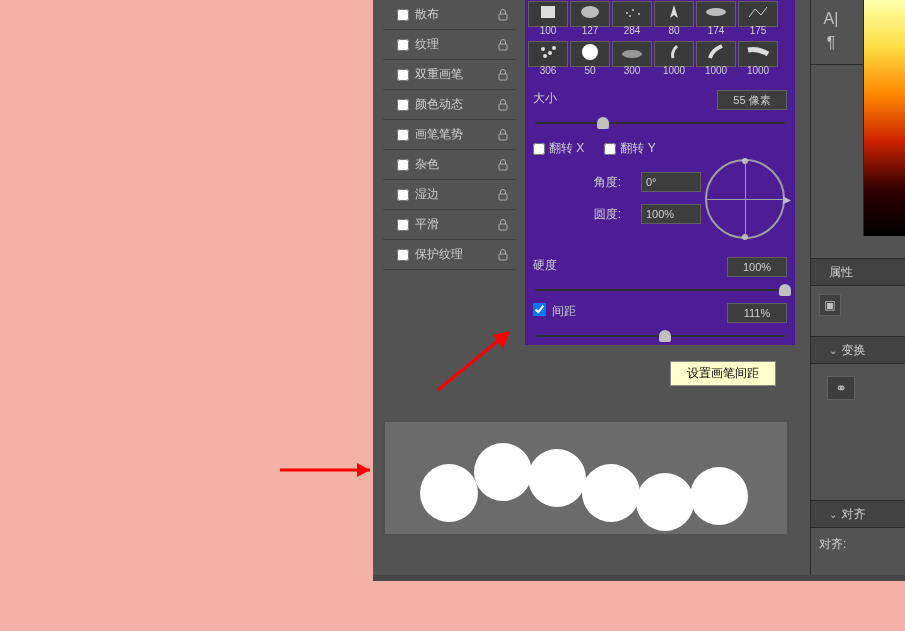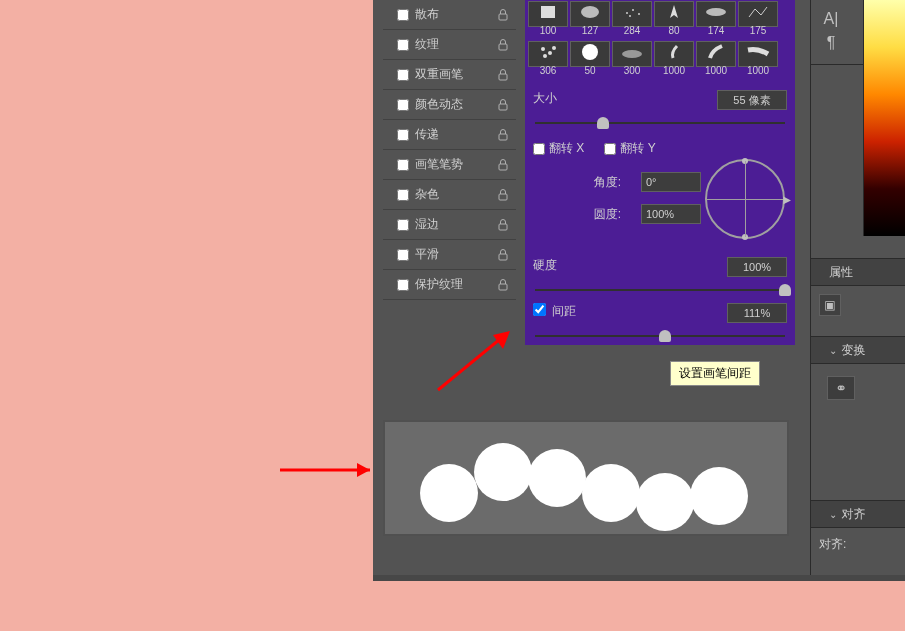--- a/index.html
+++ b/index.html
@@ -45,21 +45,21 @@
     .angle-row .al { color: #d0d0d0; font-size: 12px; width: 48px; text-align: right; margin-right: 20px; }
     .angle-input { width: 60px; height: 20px; background: #3d3d3d; border: 1px solid #606060; color: #d0d0d0; font-size: 11px; text-align: left; padding-left: 4px; }
     
     .angle-wheel { width: 80px; height: 80px; border: 2px solid #a0a0a0; border-radius: 50%; position: relative; margin-right: 6px; margin-top: -10px; }
     .angle-wheel::before { content: ''; position: absolute; left: 0; right: 0; top: 50%; height: 1px; background: #a0a0a0; }
     .angle-wheel::after { content: ''; position: absolute; top: 0; bottom: 0; left: 50%; width: 1px; background: #a0a0a0; }
     .angle-dot-top { position: absolute; width: 6px; height: 6px; background: #c0c0c0; border-radius: 50%; top: -3px; left: 50%; transform: translateX(-50%); }
     .angle-dot-bot { position: absolute; width: 6px; height: 6px; background: #c0c0c0; border-radius: 50%; bottom: -3px; left: 50%; transform: translateX(-50%); }
     .angle-arrow { position: absolute; top: 50%; right: -8px; transform: translateY(-50%); color: #c0c0c0; font-size: 10px; }
     
-    .tooltip { position: absolute; background: #ffffcc; border: 1px solid #888; padding: 3px 8px; font-size: 12px; color: #000; left: 670px; top: 361px; }
+    .tooltip { position: absolute; background: #ffffcc; border: 1px solid #888; padding: 3px 16px; font-size: 12px; color: #000; left: 670px; top: 361px; }
     
     
     .brush-preview { position: absolute; left: 383px; top: 420px; width: 406px; height: 116px; background: #6b6b6b; border: 2px solid #505050; display: flex; align-items: center; justify-content: center; }
     .preview-circles { display: flex; align-items: center; }
     .pcircle { width: 58px; height: 58px; background: #fff; border-radius: 50%; margin-left: -4px; }
     
     
     .right-panels { position: absolute; left: 810px; top: 0; width: 95px; height: 580px; background: #535353; border-left: 1px solid #2a2a2a; }
     .tool-icons { padding: 8px; border-bottom: 1px solid #2a2a2a; }
     .tool-icon { width: 24px; height: 22px; display: flex; align-items: center; justify-content: center; color: #c0c0c0; font-size: 16px; margin-bottom: 2px; }
@@ -109,28 +109,20 @@
     <input type="checkbox" style="">
     <span class="label">双重画笔</span>
     <span class="lock-icon"><svg viewBox="0 0 14 14">
           <rect x="3" y="6" width="8" height="6" rx="1"></rect>
           <path d="M4.5 6 V4 a2.5 2.5 0 0 1 5 0 V6"></path>
         </svg></span>
   </div>
   <div class="option-row">
     <input type="checkbox" style="">
     <span class="label">颜色动态</span>
-    <span class="lock-icon"><svg viewBox="0 0 14 14">
-          <rect x="3" y="6" width="8" height="6" rx="1"></rect>
-          <path d="M4.5 6 V4 a2.5 2.5 0 0 1 5 0 V6"></path>
-        </svg></span>
-  </div>
-  <div class="option-row">
-    <input type="checkbox" style="">
-    <span class="label">传递</span>
     <span class="lock-icon"><svg viewBox="0 0 14 14">
           <rect x="3" y="6" width="8" height="6" rx="1"></rect>
           <path d="M4.5 6 V4 a2.5 2.5 0 0 1 5 0 V6"></path>
         </svg></span>
   </div>
   <div class="option-row">
     <input type="checkbox" style="">
     <span class="label">画笔笔势</span>
     <span class="lock-icon"><svg viewBox="0 0 14 14">
           <rect x="3" y="6" width="8" height="6" rx="1"></rect>

